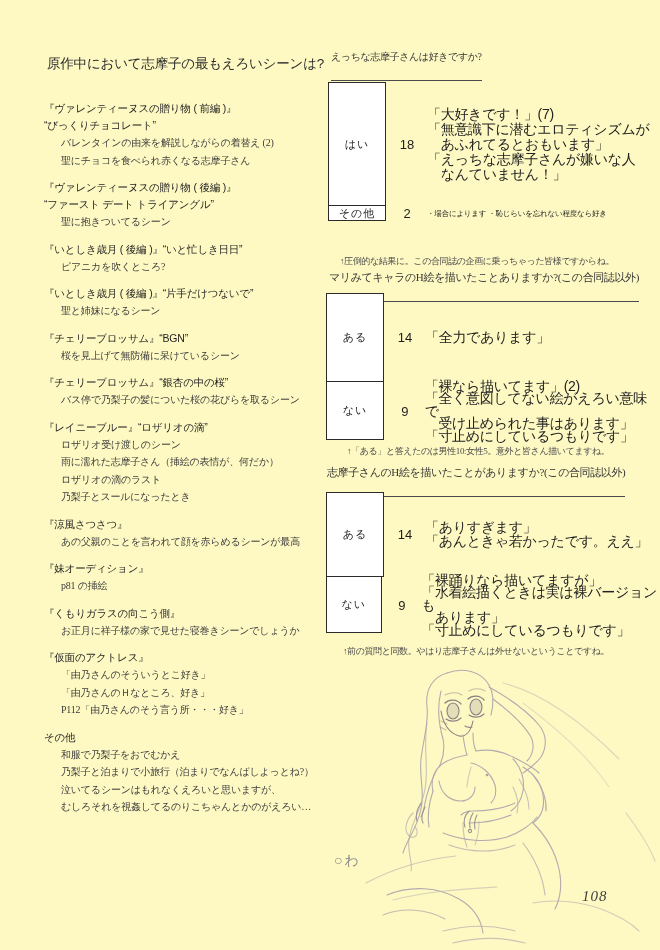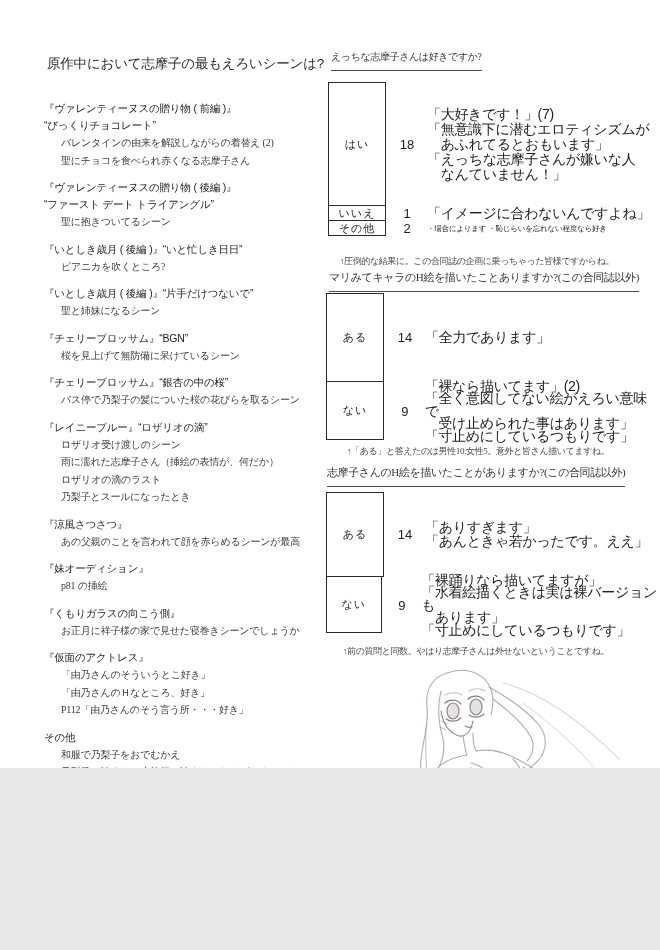--- a/index.html
+++ b/index.html
@@ -1,31 +1,31 @@
 <!DOCTYPE html>
 <html><head>
 <meta charset="utf-8">
 <style>
   html,body{margin:0;padding:0;background:#e8e8e8;}
-  .page{position:relative;width:660px;height:768px;background:#ffffff;overflow:hidden;
+  .page{position:relative;width:660px;height:950px;background:#fef9c3;overflow:hidden;
         font-family:"Liberation Sans",sans-serif;color:#333;}
   .abs{position:absolute;}
   .pre{white-space:pre-line;}
 
   
   .main-title{left:47px;top:55px;font-size:13.5px;letter-spacing:-0.2px;color:#2b2b2b;}
   .groups{left:44px;top:100px;width:314px;}
   .group{margin-bottom:10px;}
   .g-title{font-weight:normal;font-size:10.5px;line-height:17px;color:#1e1e1e;letter-spacing:-0.2px;}
   .g-items{font-family:"Liberation Serif","DejaVu Serif",serif;font-size:10px;line-height:17.5px;
            color:#3c3c3c;padding-left:17px;letter-spacing:-0.2px;}
 
   
   .survey-q{font-family:"Liberation Serif","DejaVu Serif",serif;color:#363636;
-            border-bottom:1px solid #4a4a4a;padding-bottom:6px;letter-spacing:-0.4px;}
+            border-bottom:1px solid #4a4a4a;padding-bottom:16px;letter-spacing:-0.4px;}
   #q1{left:331px;top:50px;font-size:10px;}
   #q2{left:329px;top:270px;font-size:11px;}
   #q3{left:327px;top:465px;font-size:11px;}
 
   
   .tbl{display:flex;flex-direction:column;}
   #t1{left:328px;top:82px;}
   #t2{left:326px;top:293px;}
   #t3{left:326px;top:492px;}
   .trow{display:flex;align-items:center;}
@@ -127,25 +127,20 @@
     <div class="trow h124">
       <div class="tcell">はい</div>
       <div class="tcount">18</div>
       <div class="tcomments pre">「大好きです！」(7)
 「無意識下に潜むエロティシズムが
 　あふれてるとおもいます」
 「えっちな志摩子さんが嫌いな人
 　なんていません！」</div>
     </div>
     <div class="trow h15">
-      <div class="tcell">いいえ</div>
-      <div class="tcount">1</div>
-      <div class="tcomments pre">「イメージに合わないんですよね」</div>
-    </div>
-    <div class="trow h15">
       <div class="tcell">その他</div>
       <div class="tcount">2</div>
       <div class="tcomments small-comment pre">・場合によります ・恥じらいを忘れない程度なら好き</div>
     </div>
   </div>
   <div class="abs footnote" id="f1">↑圧倒的な結果に。この合同誌の企画に乗っちゃった皆様ですからね。</div>
 
   <div class="abs survey-q" id="q2">マリみてキャラのH絵を描いたことありますか?(この合同誌以外)</div>
   <div class="abs tbl" id="t2">
     <div class="trow h89">

